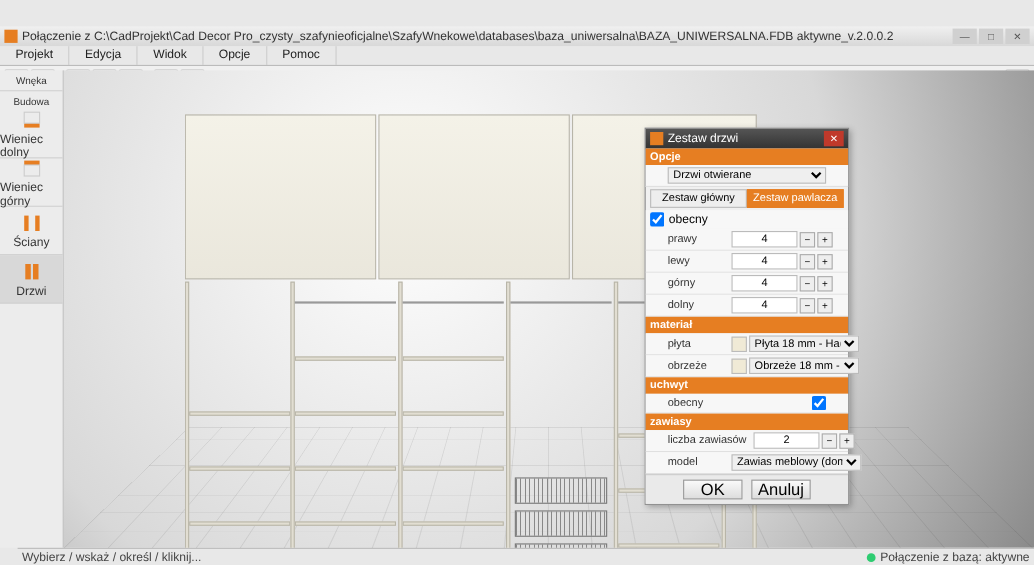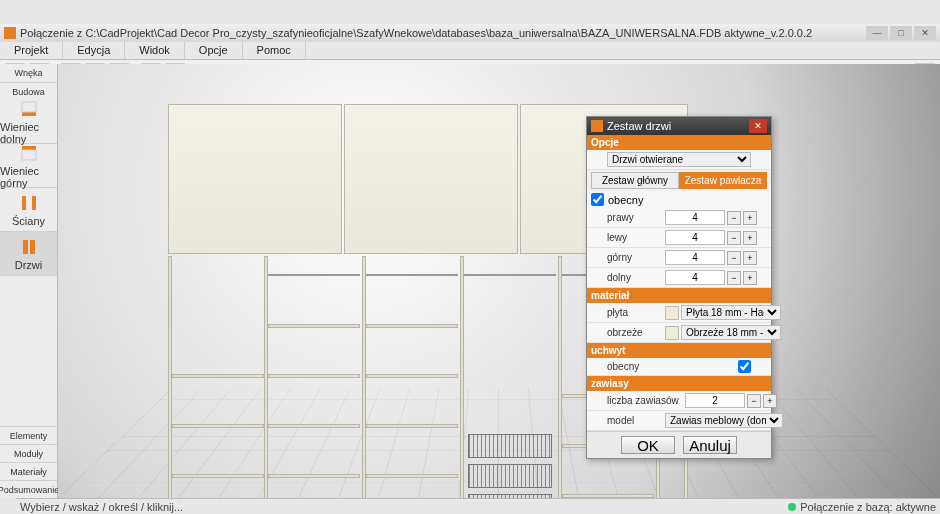--- a/index.html
+++ b/index.html
@@ -174,26 +174,20 @@
     <div class="side-item icononly selected">
       <span class="side-ico">
           <svg viewBox="0 0 20 20">
             <rect x="4" y="3" width="5" height="14" fill="#e67e22"></rect>
             <rect x="11" y="3" width="5" height="14" fill="#e67e22"></rect>
           </svg>
         </span>
       <span>Drzwi</span>
     </div>
 
-    <div class="sidebar-bottom">
-      <div class="side-text">Elementy</div>
-      <div class="side-text">Moduły</div>
-      <div class="side-text">Materiały</div>
-      <div class="side-text">Podsumowanie</div>
-    </div>
   </div>
 
   <div class="canvas">
     <div class="grid"></div>
     <div class="wardrobe">
 
       <div class="panel" style="left:0;top:0;width:174px;height:150px"></div>
       <div class="panel" style="left:176px;top:0;width:174px;height:150px"></div>
       <div class="panel" style="left:352px;top:0;width:168px;height:150px"></div>
 

